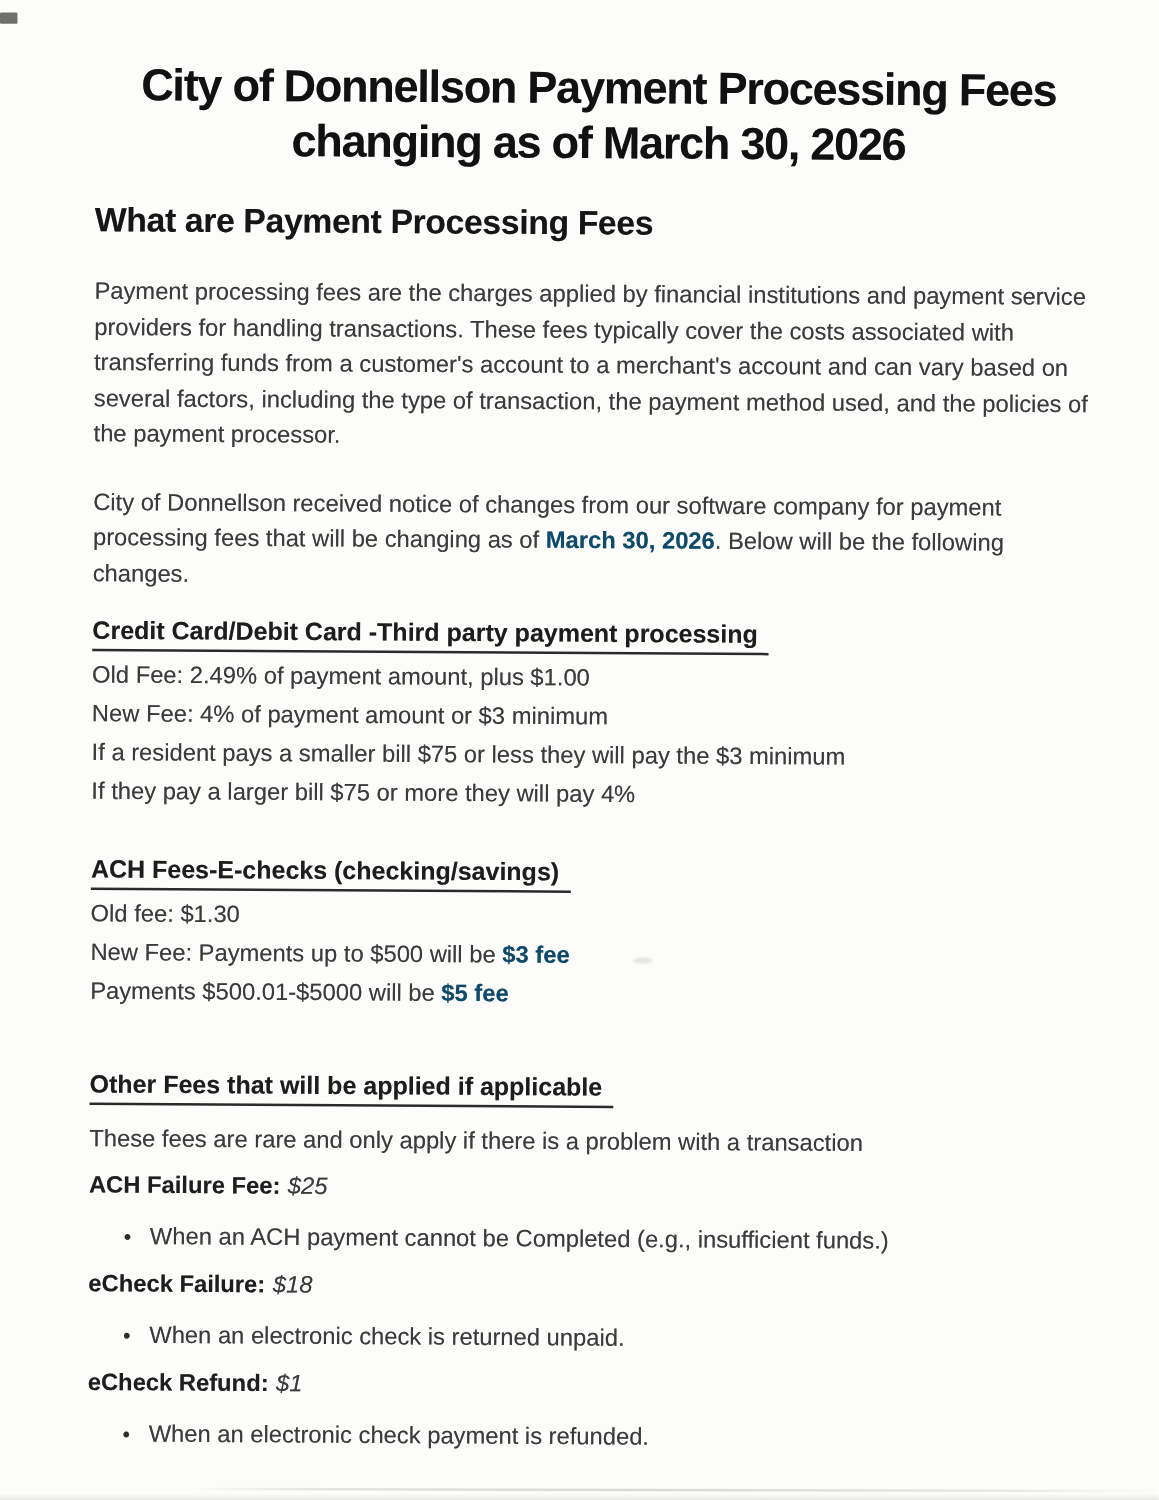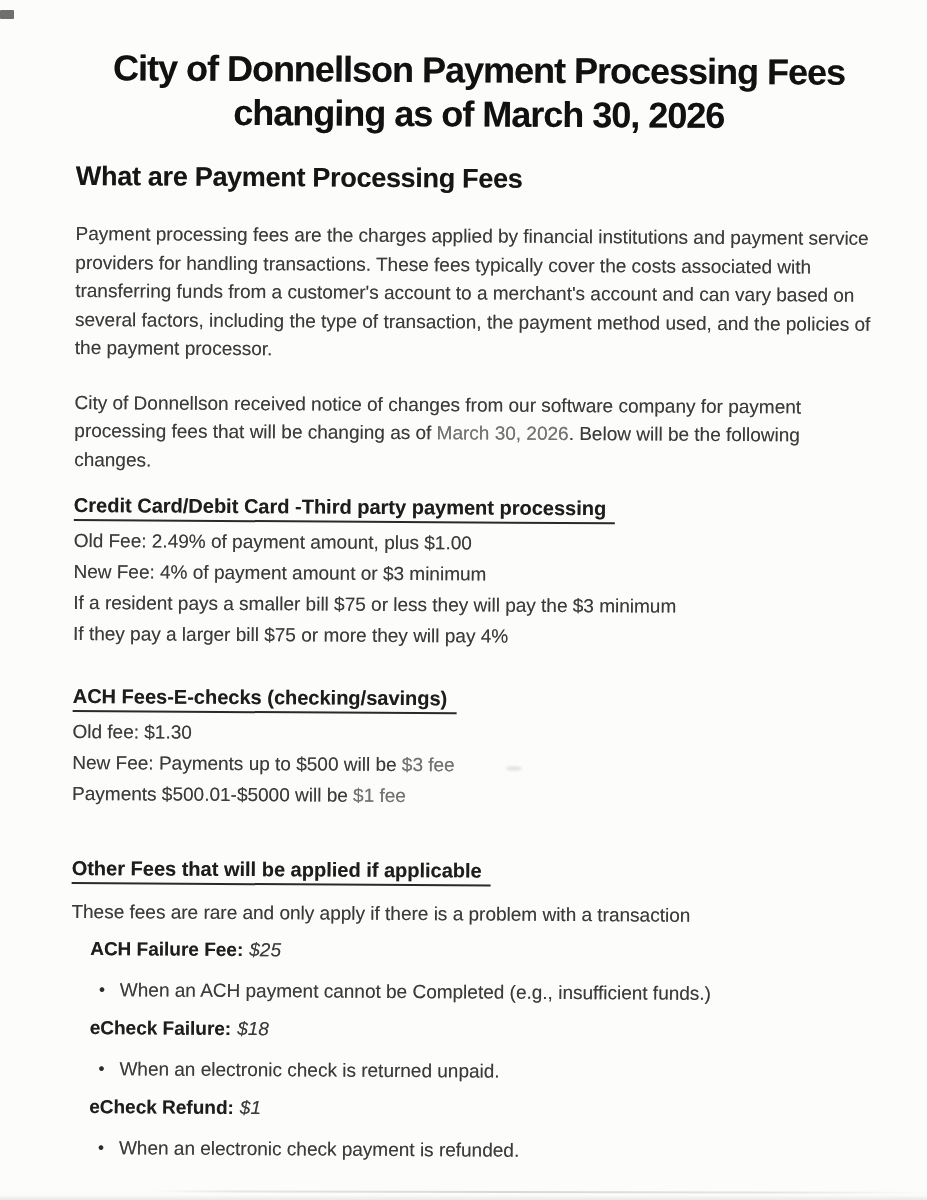--- a/index.html
+++ b/index.html
@@ -43,21 +43,21 @@
     color: #161616;
   }
   .body {
     margin: 28px 0 0 0;
     font-size: 19px;
     line-height: 28.5px;
     max-width: 818px;
     color: #3b3b3b;
   }
   .body.notice { max-width: 846px; margin-top: 26px; }
-  .b { font-weight: normal; color: #737373; }
+  .b { font-weight: bold; color: #0c4a6e; }
   .section { margin: 0; }
   .section-cc { margin-top: 18px; }
   .section-ach { margin-top: 38px; }
   .section-other { margin-top: 50px; }
   .sec-head {
     margin: 0;
     font-size: 20px;
     line-height: 26px;
     font-weight: bold;
     color: #1d1d1d;
@@ -73,21 +73,21 @@
     font-size: 19px;
     line-height: 23px;
     color: #3b3b3b;
   }
   .fee-label {
     margin: 14px 0 0 0;
     font-size: 19px;
     line-height: 24px;
     color: #3b3b3b;
   }
-  .fee-label .lbl { font-weight: bold; color: #1e1e1e; margin-left: 19px; }
+  .fee-label .lbl { font-weight: bold; color: #1e1e1e; }
   .fee-label .amt { margin-left: 6px; font-style: italic; }
   .bullet-row {
     display: flex;
     align-items: flex-start;
     margin: 17px 0 0 28px;
     font-size: 19px;
     line-height: 24px;
     color: #3b3b3b;
   }
   .bullet-glyph {
@@ -156,21 +156,21 @@
       <p class="line">Old Fee: 2.49% of payment amount, plus $1.00</p>
       <p class="line">New Fee: 4% of payment amount or $3 minimum</p>
       <p class="line">If a resident pays a smaller bill $75 or less they will pay the $3 minimum</p>
       <p class="line">If they pay a larger bill $75 or more they will pay 4%</p>
     </div>
 
     <div class="section section-ach">
       <h3 class="sec-head"><span class="underlined">ACH Fees-E-checks (checking/savings)</span></h3>
       <p class="line">Old fee: $1.30</p>
       <p class="line"><span>New Fee: Payments up to $500 will be </span><span class="b">$3 fee</span></p>
-      <p class="line"><span>Payments $500.01-$5000 will be </span><span class="b">$1 fee</span></p>
+      <p class="line"><span>Payments $500.01-$5000 will be </span><span class="b">$5 fee</span></p>
     </div>
 
     <div class="section section-other">
       <h3 class="sec-head"><span class="underlined">Other Fees that will be applied if applicable</span></h3>
       <p class="line" style="margin-top:16px;">These fees are rare and only apply if there is a problem with a transaction</p>
 
       <p class="fee-label"><span class="lbl">ACH Failure Fee:</span><span class="amt">$25</span></p>
       <div class="bullet-row">
         <span class="bullet-glyph">•</span>
         <span>When an ACH payment cannot be Completed  (e.g., insufficient funds.)</span>

